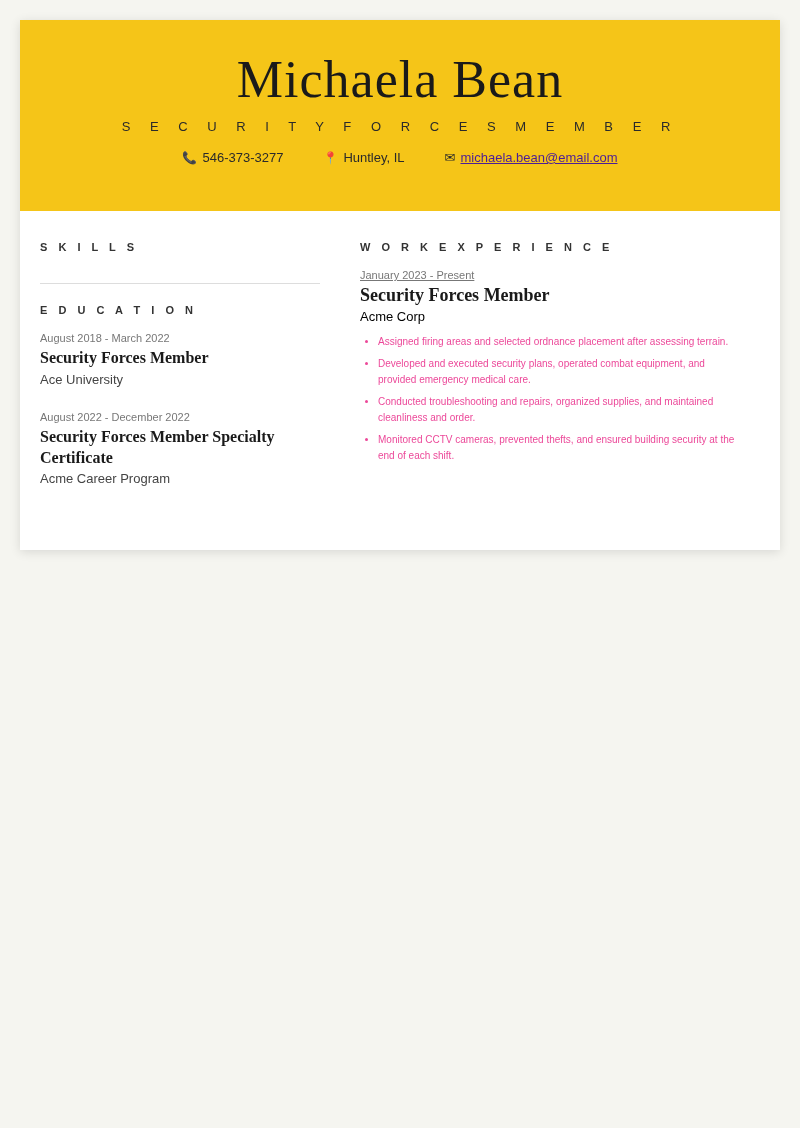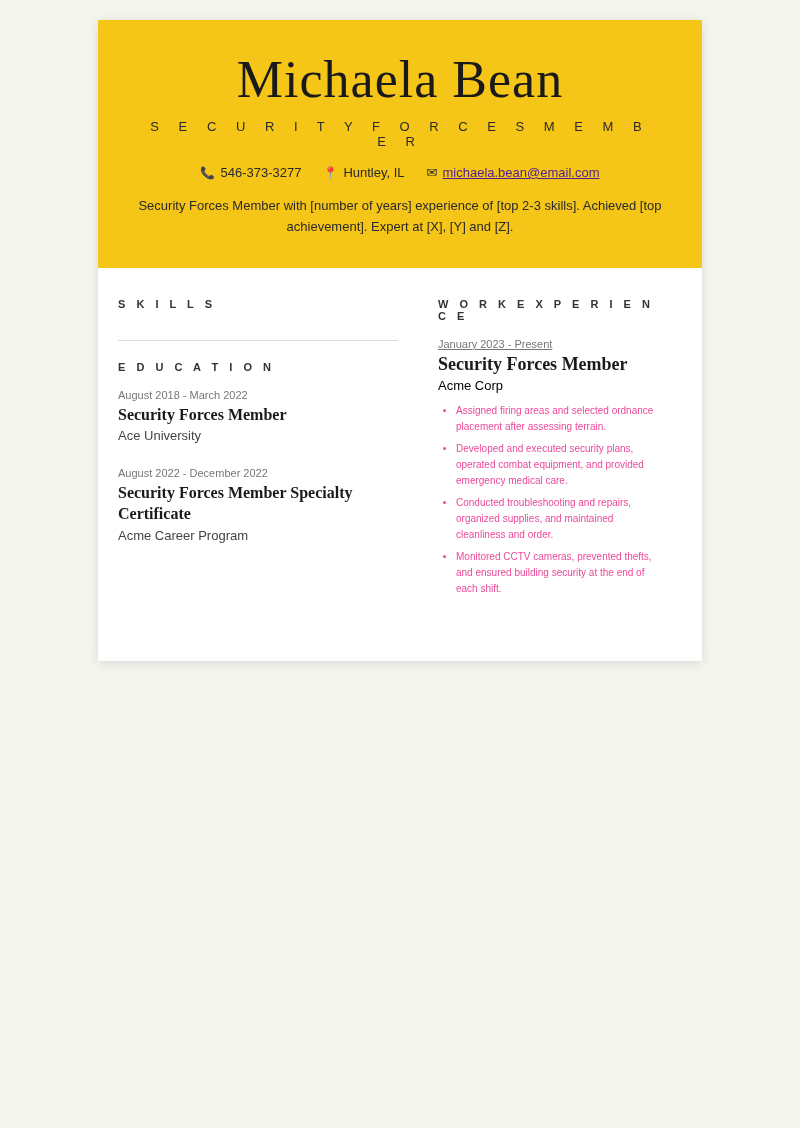--- a/index.html
+++ b/index.html
@@ -12,21 +12,21 @@
       font-family: Georgia, 'Times New Roman', serif;
       background: #f5f5f0;
       display: flex;
       justify-content: center;
       align-items: flex-start;
       min-height: 1128px;
       padding: 20px 0;
     }
 
     .resume-page {
-      width: 604px;
+      width: 760px;
       background: #ffffff;
       box-shadow: 0 2px 10px rgba(0,0,0,0.12);
     }
 
     
     .header-section {
       background-color: #F5C518;
       padding: 30px 40px 30px 40px;
       text-align: center;
     }
@@ -46,21 +46,21 @@
       letter-spacing: 8px;
       color: #2a2a2a;
       margin-bottom: 16px;
       text-transform: uppercase;
     }
 
     .header-contact {
       display: flex;
       justify-content: center;
       align-items: center;
-      gap: 22px;
+      gap: 40px;
       font-family: Arial, sans-serif;
       font-size: 13px;
       color: #2a2a2a;
       margin-bottom: 16px;
     }
 
     .header-contact .contact-item {
       display: flex;
       align-items: center;
       gap: 5px;
@@ -222,21 +222,20 @@
       </div>
       <div class="contact-item">
         <span class="icon-location"></span>
         <span>Huntley, IL</span>
       </div>
       <div class="contact-item">
         <span class="icon-email"></span>
         <a>michaela.bean@email.com</a>
       </div>
     </div>
-    <p class="header-summary">Security Forces Member with [number of years] experience of [top 2-3 skills]. Achieved [top achievement]. Expert at [X], [Y] and [Z].</p>
   </div>
 
   <div class="main-body">
 
     <div class="left-column">
 
       <div class="skills-section">
         <h2 class="section-heading">S K I L L S</h2>
       </div>
 

